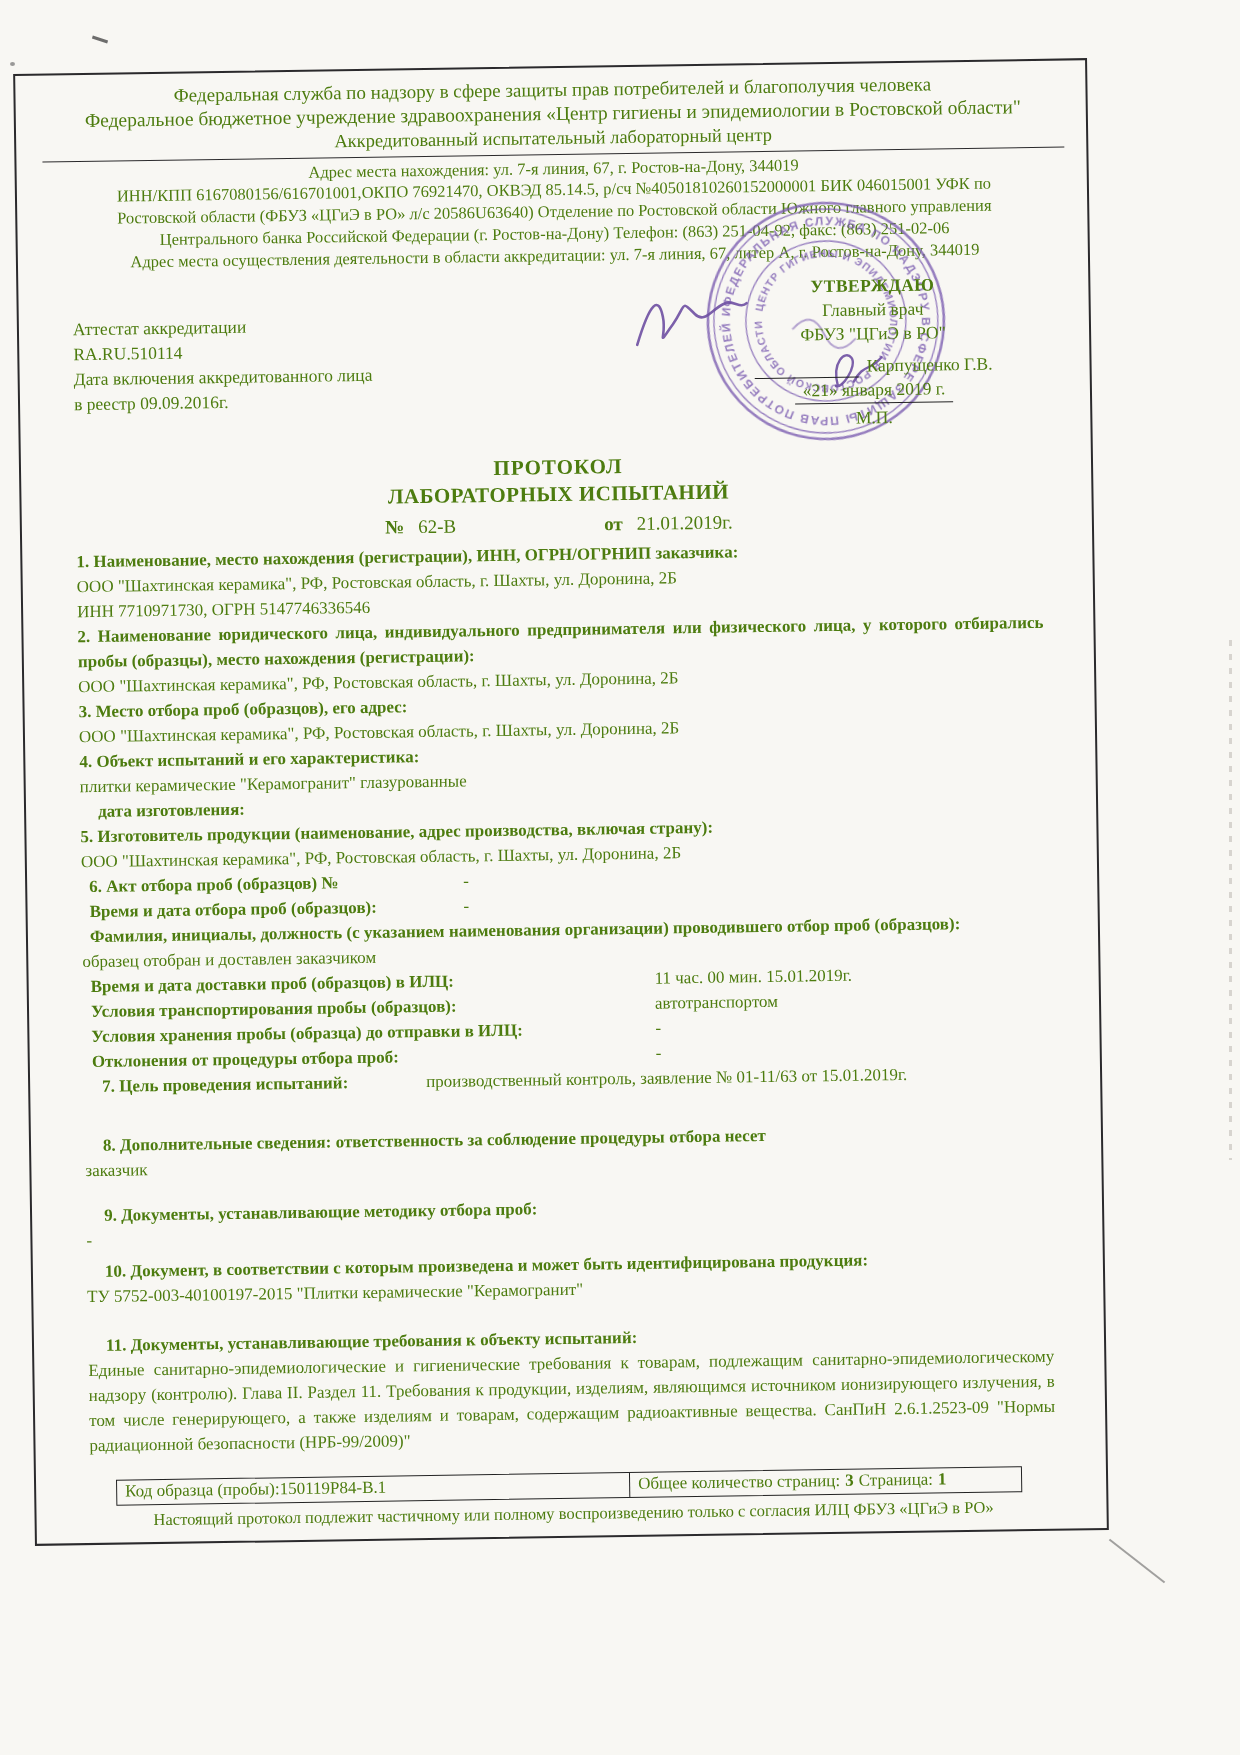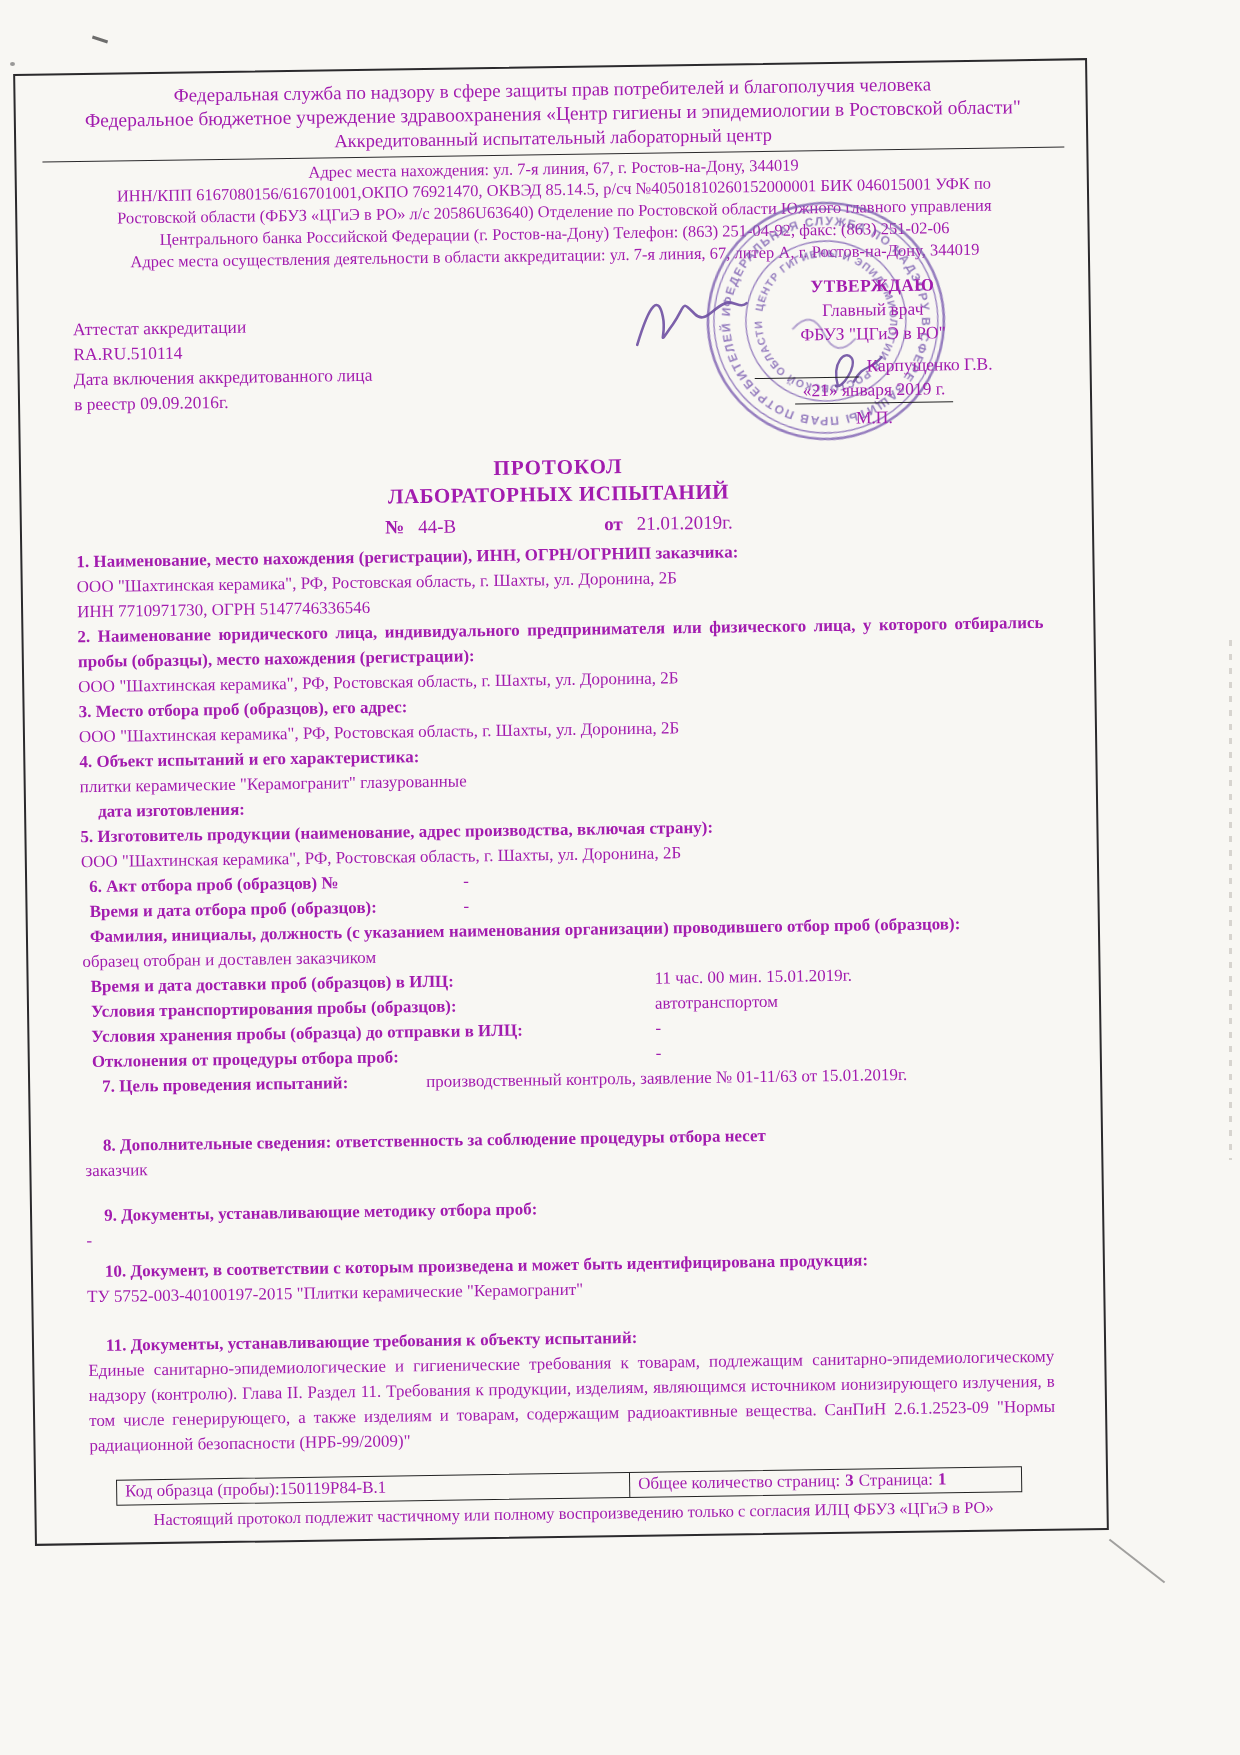--- a/index.html
+++ b/index.html
@@ -1,18 +1,18 @@
 <!DOCTYPE html>
 <html><head>
 <meta charset="utf-8">
 <style>
   html,body{margin:0;padding:0;background:#e8e6e2;}
   .page{
     position:relative;width:1240px;height:1755px;background:#f8f7f3;
-    overflow:hidden;font-family:"Liberation Serif","DejaVu Serif",serif;color:#a21caf;
+    overflow:hidden;font-family:"Liberation Serif","DejaVu Serif",serif;color:#4d7c0f;
   }
   
   .mark{position:absolute;background:#4a4a4a;}
   .mark-dash{left:92px;top:38px;width:16px;height:3px;transform:rotate(18deg);opacity:.8;}
   .mark-dot{left:10px;top:62px;width:5px;height:4px;border-radius:50%;opacity:.55;}
   .mark-diag{left:1102px;top:1560px;width:70px;height:2px;transform:rotate(38deg);opacity:.5;}
   .edge-smudge{position:absolute;right:8px;top:640px;width:3px;height:520px;
     background:repeating-linear-gradient(#9a938c 0 6px,transparent 6px 14px);opacity:.35;}
 
   .doc{
@@ -143,21 +143,21 @@
         <div><span class="date-line">«21» января   2019 г.</span></div>
         <div class="mp">М.П.</div>
       </div>
     </div>
 
     <div class="title">
       <div class="t1">ПРОТОКОЛ</div>
       <div class="t2">ЛАБОРАТОРНЫХ ИСПЫТАНИЙ</div>
       <div class="numline">
         <span class="lab">№</span>
-        <span>44-В</span>
+        <span>62-В</span>
         <span class="gapsp"></span>
         <span class="lab">от</span>
         <span>21.01.2019г.</span>
       </div>
     </div>
 
     <div class="sec">
       <div class="b">1. Наименование, место нахождения (регистрации), ИНН, ОГРН/ОГРНИП заказчика:</div>
       <div>ООО "Шахтинская керамика", РФ, Ростовская область, г. Шахты, ул. Доронина, 2Б</div>
       <div>ИНН 7710971730, ОГРН 5147746336546</div>

